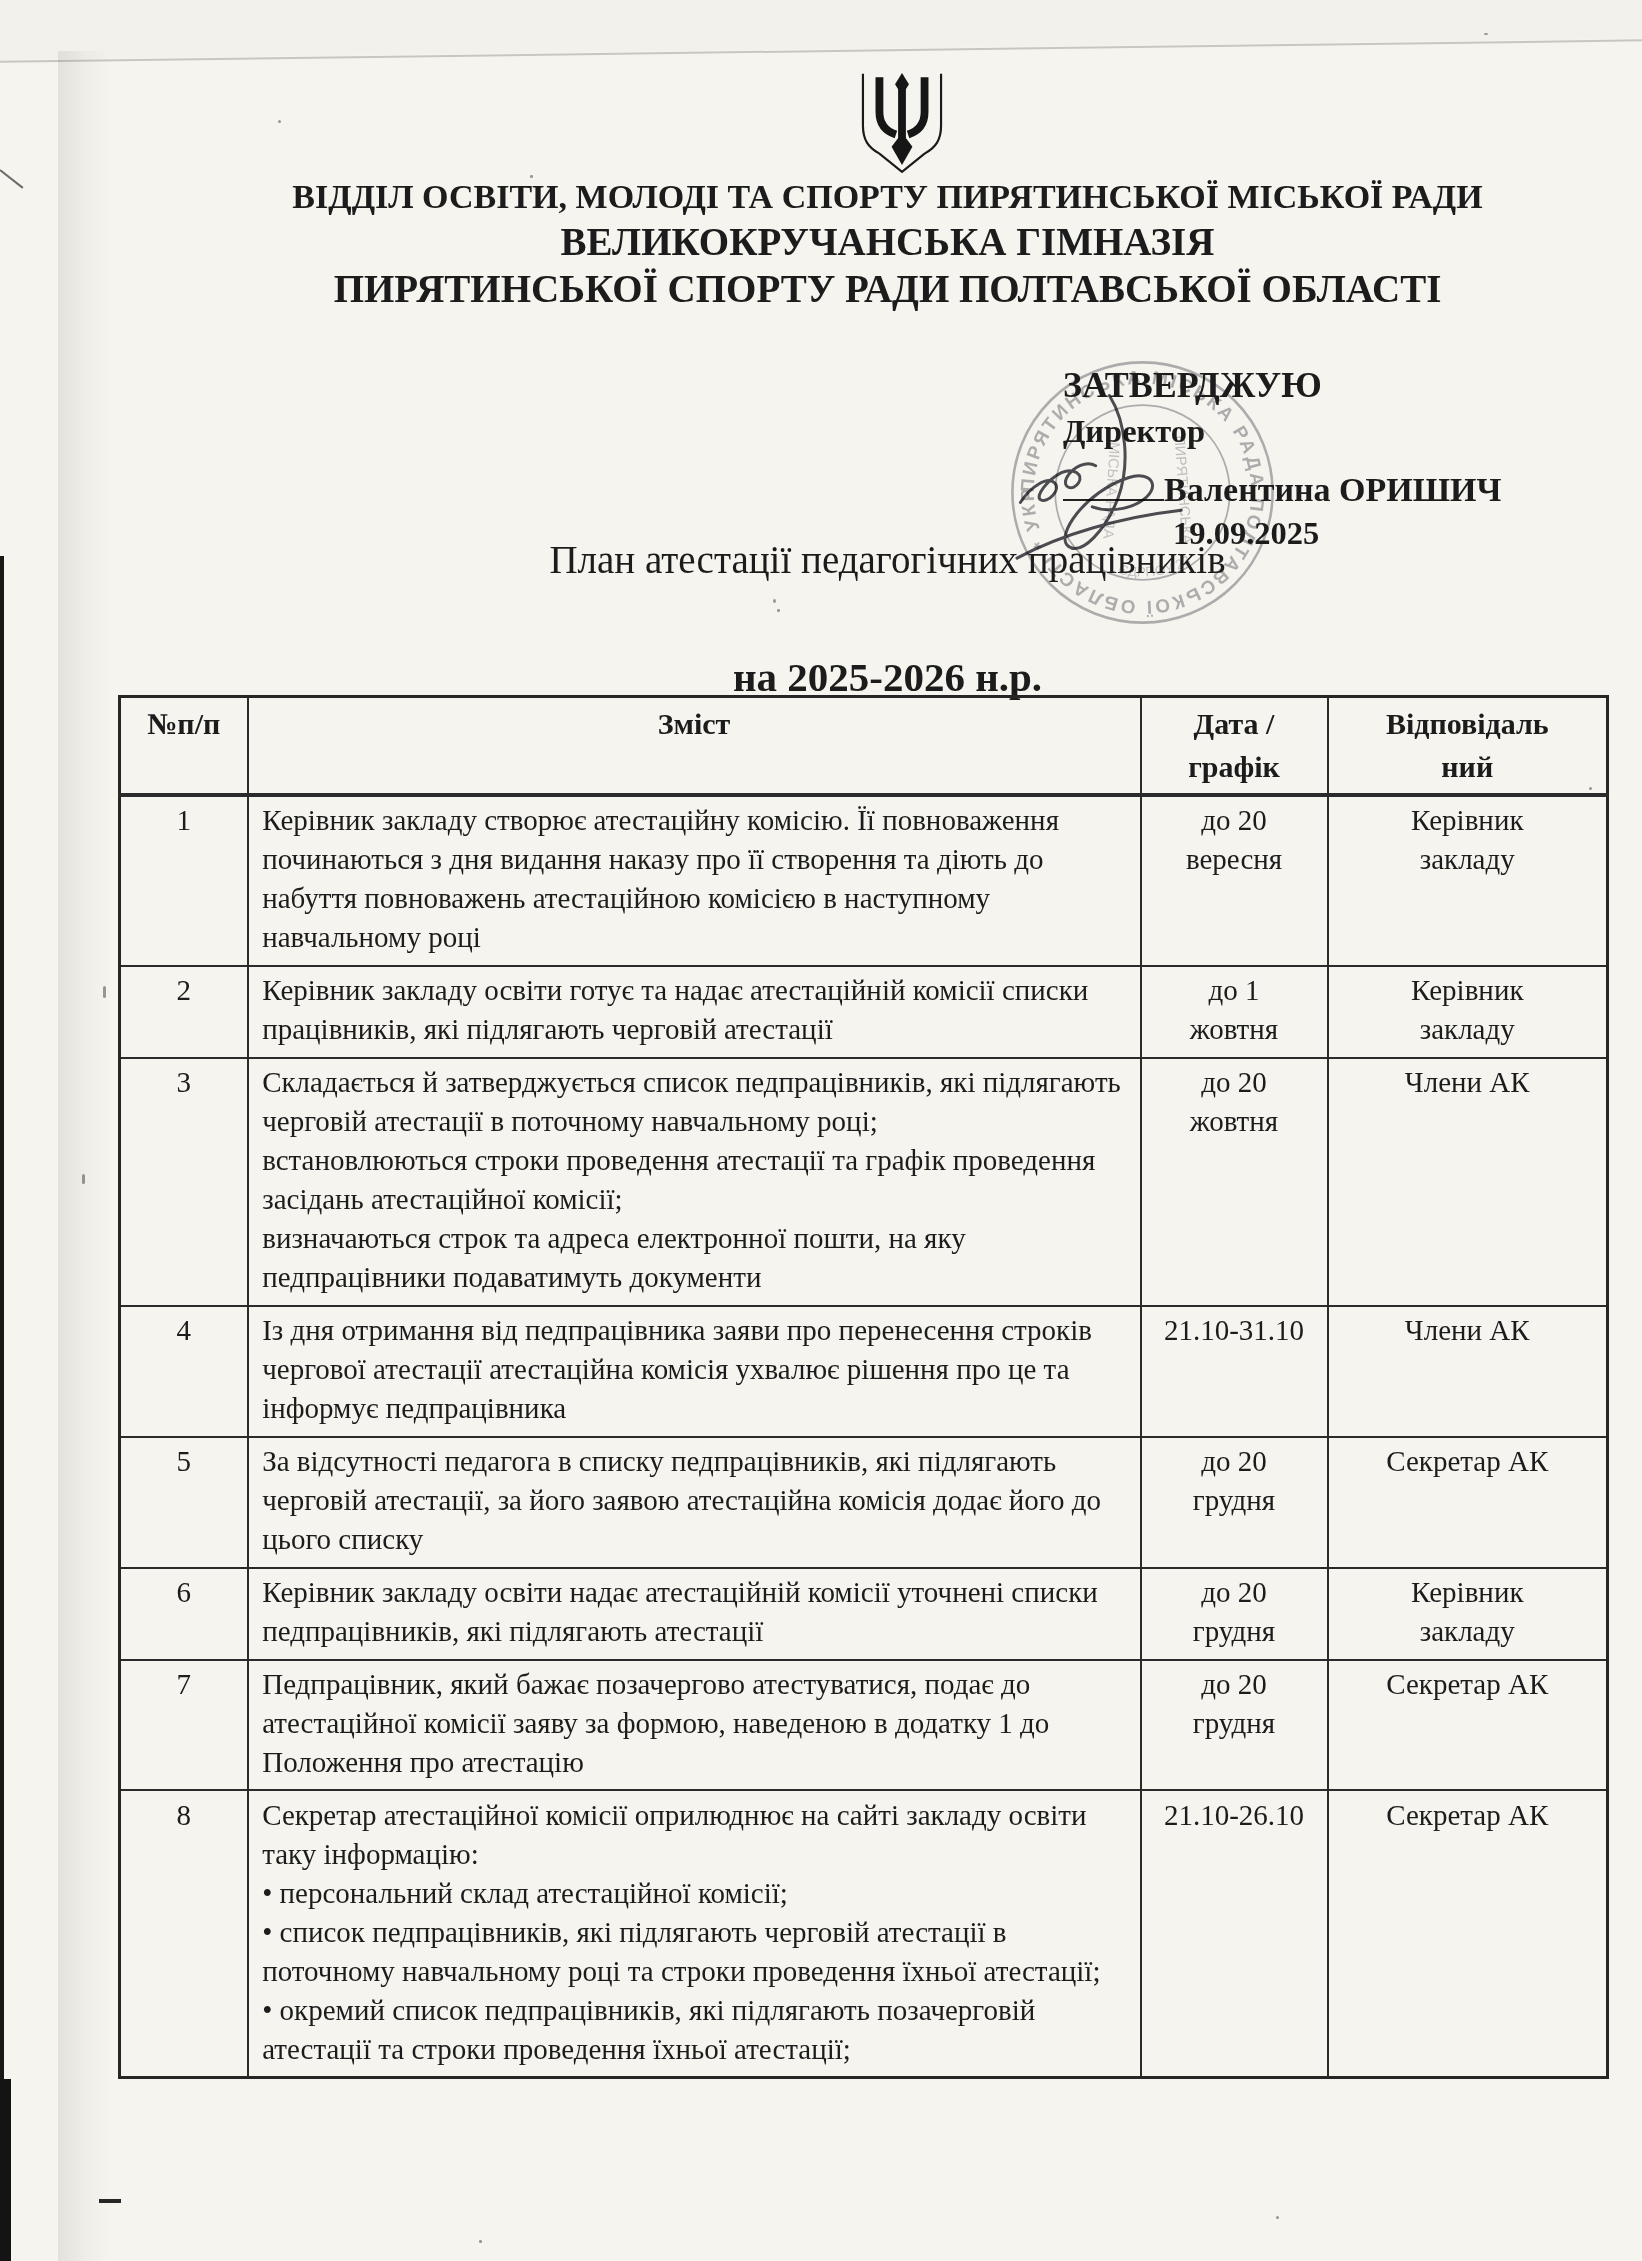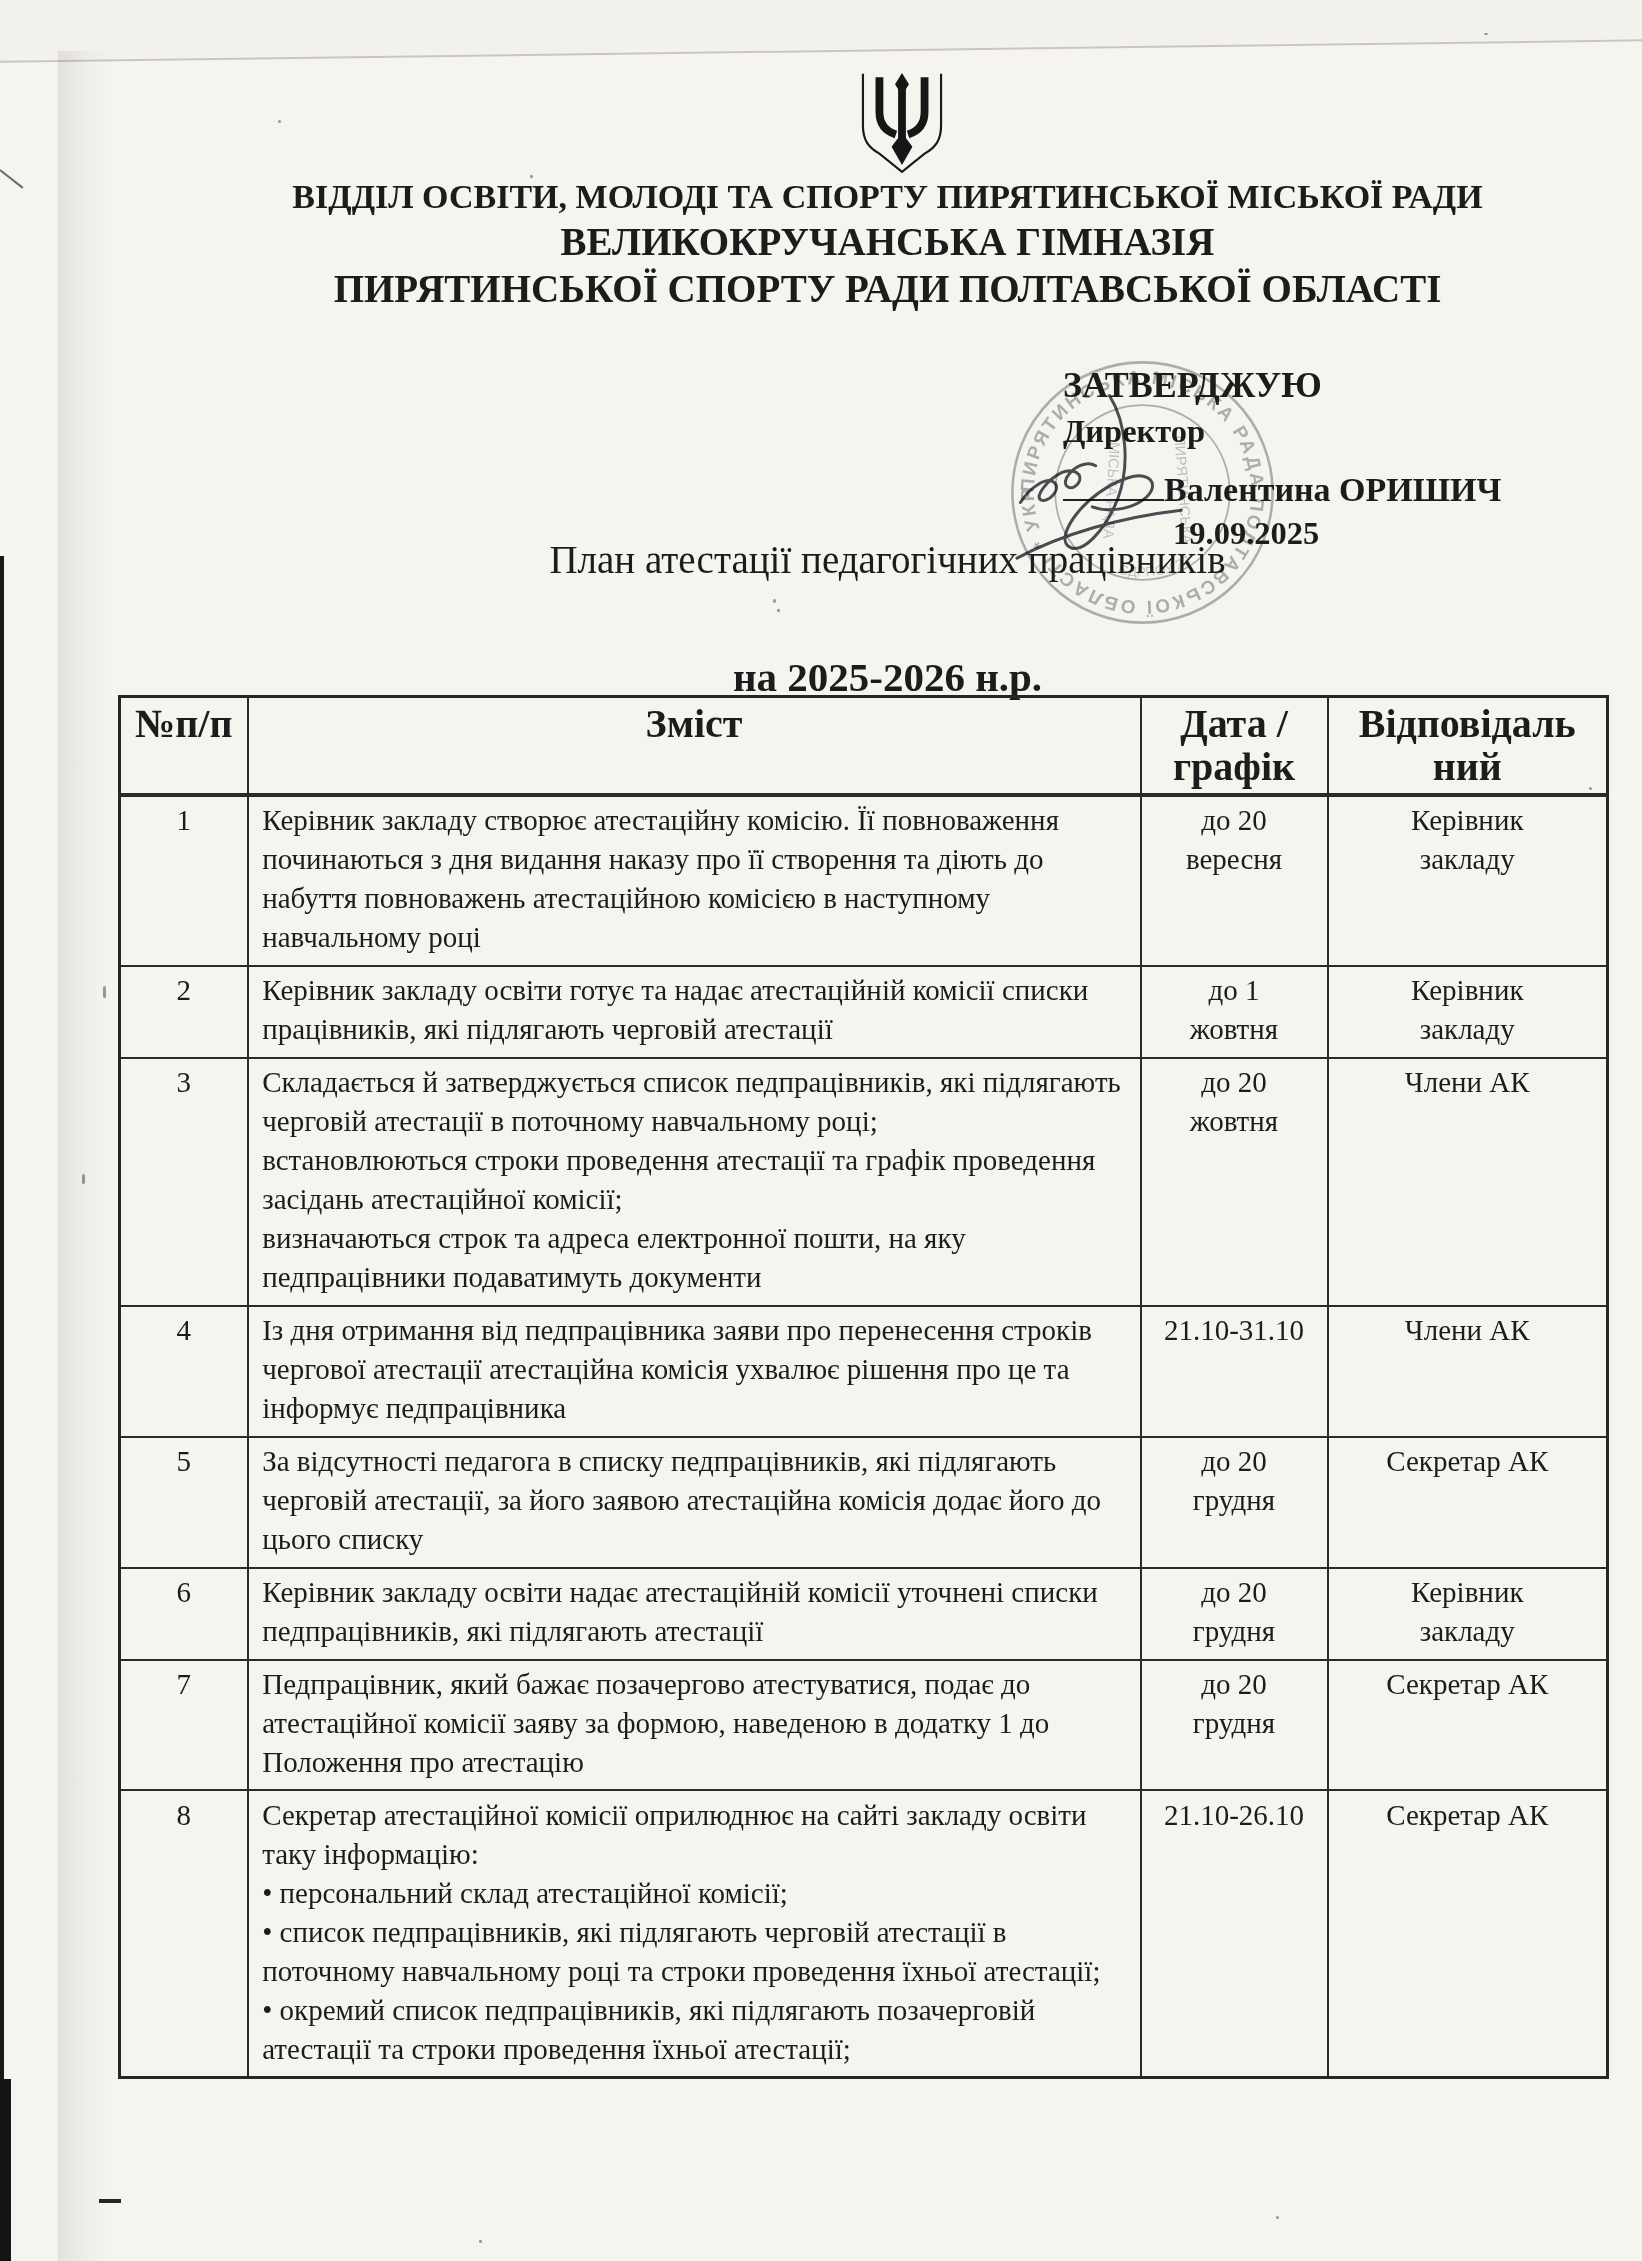--- a/index.html
+++ b/index.html
@@ -41,21 +41,21 @@
     mix-blend-mode:multiply;}
   
   .doc-title{position:absolute;left:133px;top:537px;width:1509px;text-align:center;
     font-size:39px;font-weight:normal;}
   .doc-subtitle{position:absolute;left:133px;top:621px;width:1509px;text-align:center;
     font-size:41px;font-weight:bold;margin-top:32px;}
   
   .plan-table{position:absolute;left:118px;top:695px;width:1488px;
     border-collapse:collapse;table-layout:fixed;}
   .plan-table td,.plan-table th{border:2.6px solid #2b2b2b;vertical-align:top;}
-  .plan-table th{font-size:40px;font-weight:bold;line-height:43px;padding:4.3px 5.1px;
+  .plan-table th{font-size:30px;font-weight:bold;line-height:43px;padding:4.3px 5.1px;
     border-bottom-width:4.3px;}
   .plan-table{border:3.4px solid #262626;}
   .plan-table td{font-size:29px;line-height:39px;}
   td.num{text-align:center;padding-top:4.3px;}
   td.content{text-align:left;padding:4.3px 10.3px 7.7px 13.7px;}
   td.date{text-align:center;padding:4.3px 5.1px;}
   td.resp{text-align:center;padding:4.3px 6.8px;}
   .pre{white-space:pre-line;}
   .tbl-bottom-ext{position:absolute;left:99px;top:2199px;width:22px;height:4.3px;background:#262626;}
 </style>

